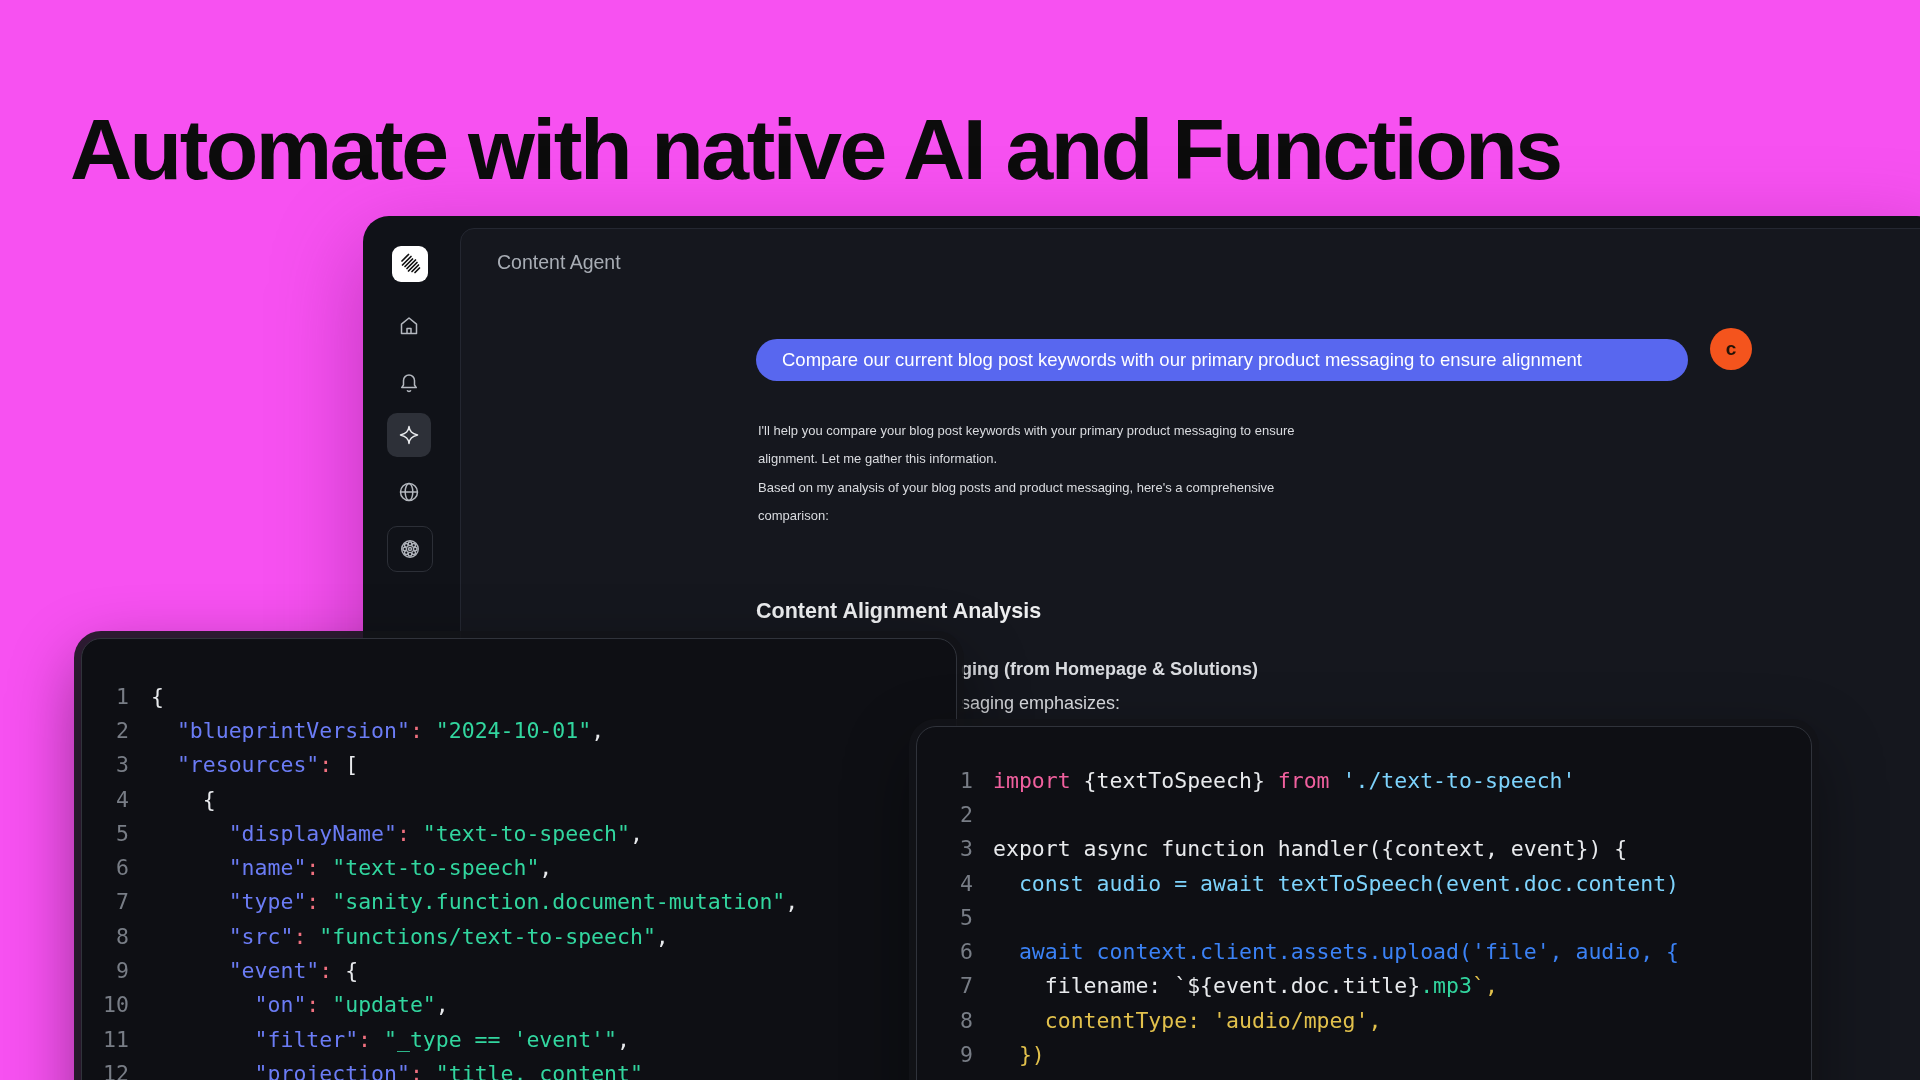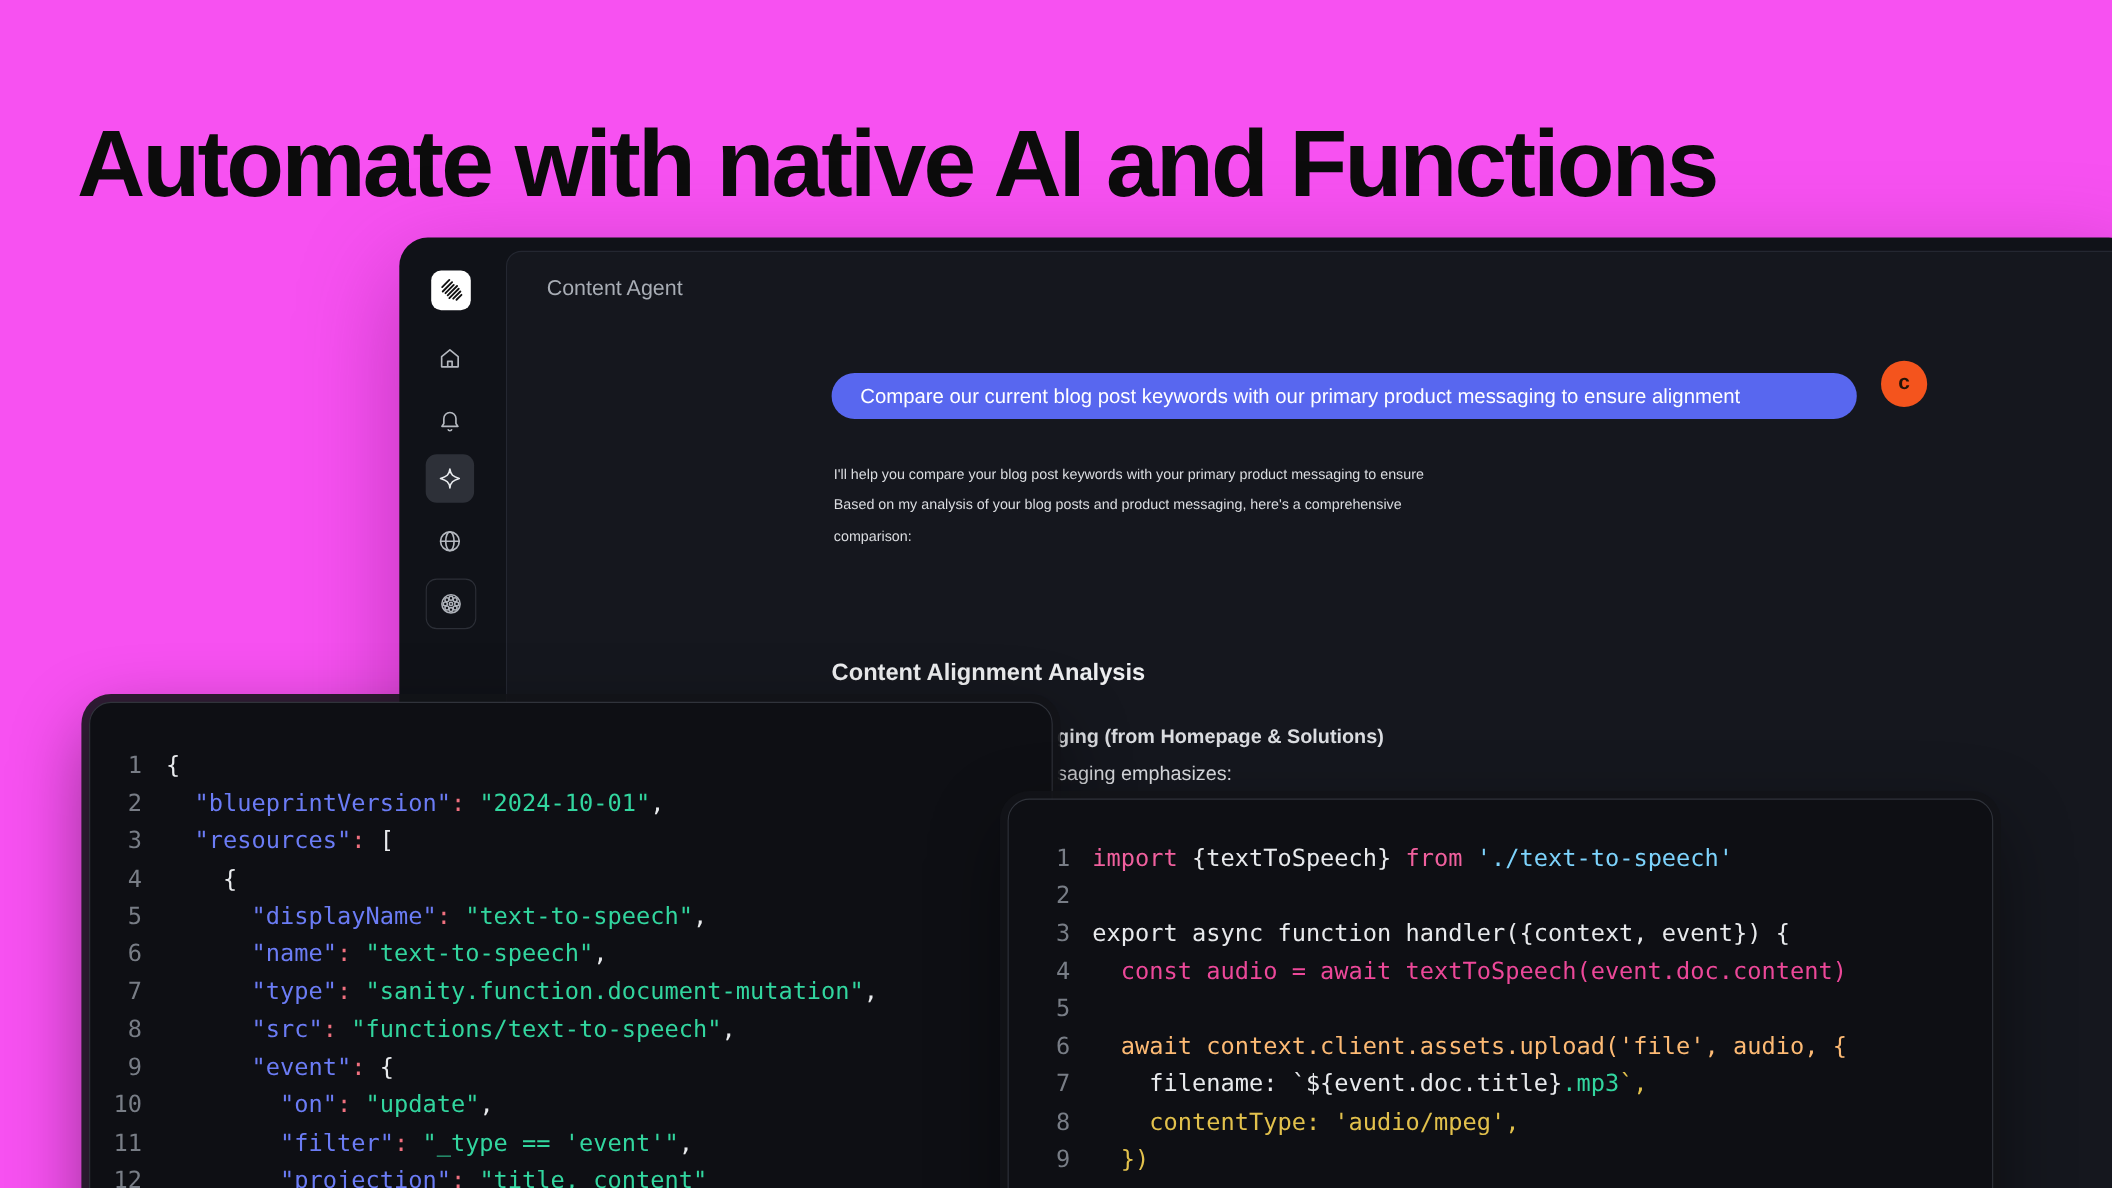--- a/index.html
+++ b/index.html
@@ -117,20 +117,21 @@
   </div>
 
   <div class="panel">
     <div class="panel-title">Content Agent</div>
 
     <div class="chat-bubble">Compare our current blog post keywords with our primary product messaging to ensure alignment</div>
     <div class="chat-avatar">c</div>
 
     <div class="response">
       <div>I'll help you compare your blog post keywords with your primary product messaging to ensure</div>
+      <div>alignment. Let me gather this information.</div>
       <div>Based on my analysis of your blog posts and product messaging, here's a comprehensive</div>
       <div>comparison:</div>
     </div>
 
     <div class="analysis-heading">Content Alignment Analysis</div>
     <div class="frag frag-1">ging (from Homepage &amp; Solutions)</div>
     <div class="frag frag-2">saging emphasizes:</div>
   </div>
 </div>
 
@@ -196,29 +197,29 @@
       <div class="code-row">
         <span class="ln">2</span>
         <span class="code"></span>
       </div>
       <div class="code-row">
         <span class="ln">3</span>
         <span class="code"><span style="color: rgb(232, 234, 237);">export async function handler({context, event}) {</span></span>
       </div>
       <div class="code-row">
         <span class="ln">4</span>
-        <span class="code"><span style="color: #ec4899;">  const audio = await textToSpeech(event.doc.content)</span></span>
+        <span class="code"><span style="color: #7dd3fc;">  const audio = await textToSpeech(event.doc.content)</span></span>
       </div>
       <div class="code-row">
         <span class="ln">5</span>
         <span class="code"></span>
       </div>
       <div class="code-row">
         <span class="ln">6</span>
-        <span class="code"><span style="color: #fdba74;">  await context.client.assets.upload('file', audio, {</span></span>
+        <span class="code"><span style="color: #3b82f6;">  await context.client.assets.upload('file', audio, {</span></span>
       </div>
       <div class="code-row">
         <span class="ln">7</span>
         <span class="code"><span style="color: rgb(232, 234, 237);">    filename: `${event.doc.title}</span><span style="color: rgb(50, 214, 159);">.mp3</span><span style="color: rgb(226, 193, 76);">`,</span></span>
       </div>
       <div class="code-row">
         <span class="ln">8</span>
         <span class="code"><span style="color: rgb(226, 193, 76);">    contentType: 'audio/mpeg',</span></span>
       </div>
       <div class="code-row">

